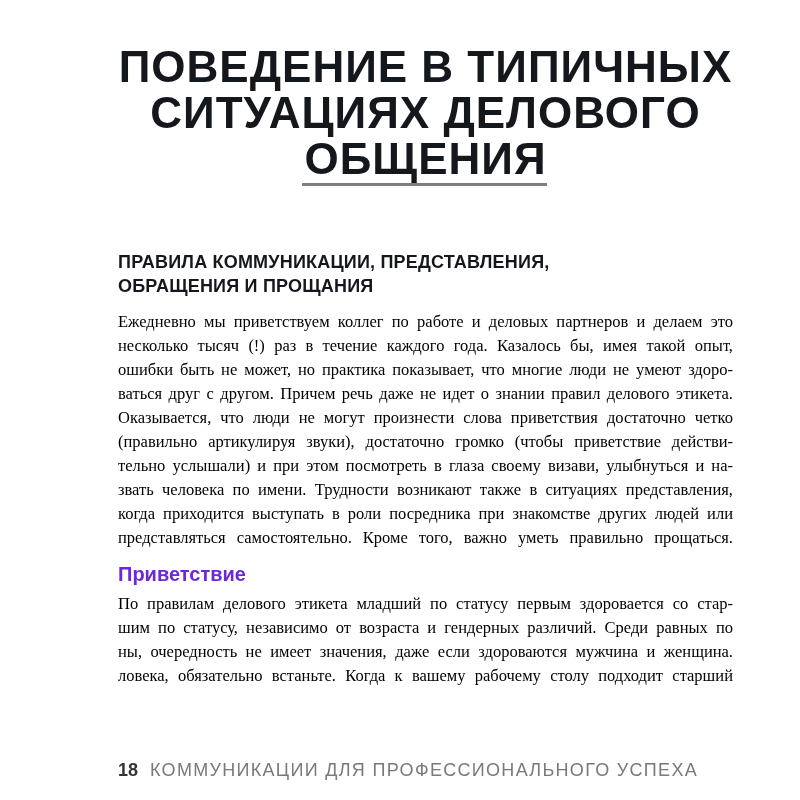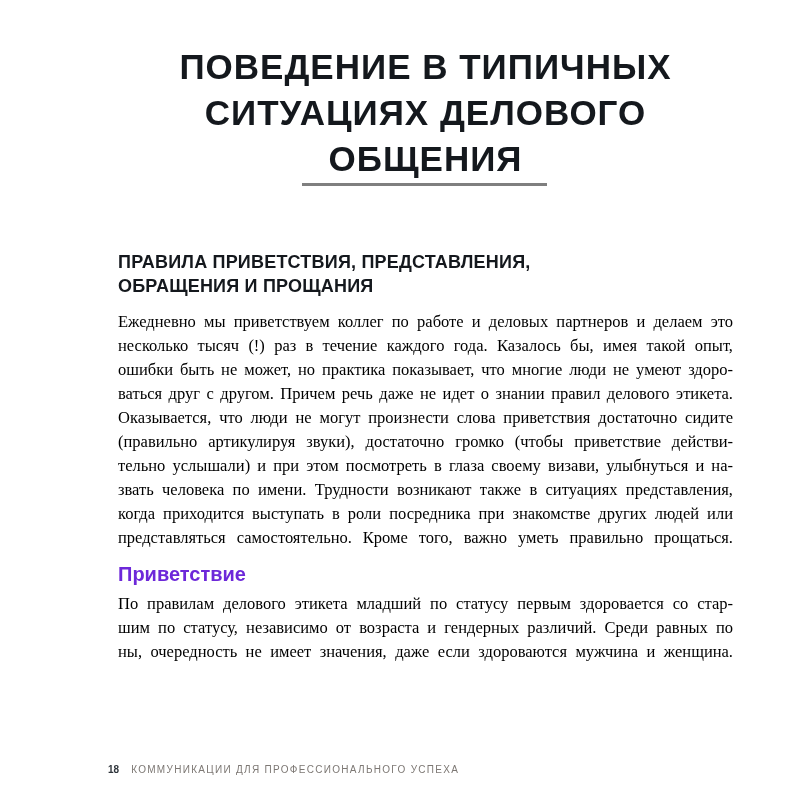--- a/index.html
+++ b/index.html
@@ -12,21 +12,21 @@
     overflow: hidden;
   }
   .chapter-title {
     position: absolute;
     left: 118px;
     top: 44px;
     width: 615px;
     text-align: center;
     font-family: "Liberation Sans", sans-serif;
     font-weight: bold;
-    font-size: 35px;
+    font-size: 44px;
     line-height: 46px;
     letter-spacing: 1px;
     color: #14181d;
   }
   .title-rule {
     position: absolute;
     left: 302px;
     top: 183px;
     width: 245px;
     height: 3px;
@@ -65,25 +65,25 @@
     top: 562px;
     margin: 0;
     font-family: "Liberation Sans", sans-serif;
     font-weight: bold;
     font-size: 20px;
     line-height: 24px;
     color: #6d28d9;
   }
   .footer {
     position: absolute;
-    left: 108px;
+    left: 118px;
     top: 762px;
     width: 615px;
     font-family: "Liberation Sans", sans-serif;
-    font-size: 10px;
+    font-size: 18px;
     line-height: 16px;
     letter-spacing: 1.3px;
     color: #7d7874;
     white-space: nowrap;
   }
   .page-num {
     font-weight: bold;
     letter-spacing: 0;
     color: #2f353b;
     margin-right: 12px;
@@ -96,42 +96,43 @@
 
   <header class="chapter-title">
       <div>ПОВЕДЕНИЕ В ТИПИЧНЫХ</div>
       <div>СИТУАЦИЯХ ДЕЛОВОГО</div>
       <div>ОБЩЕНИЯ</div>
     </header>
 
   <div class="title-rule"></div>
 
   <h2 class="section-heading">
-      <div>ПРАВИЛА ПРИВЕТСТВИЯ, ПРЕДСТАВЛЕНИЯ,</div>
+      <div>ПРАВИЛА КОММУНИКАЦИИ, ПРЕДСТАВЛЕНИЯ,</div>
       <div>ОБРАЩЕНИЯ И ПРОЩАНИЯ</div>
     </h2>
 
   <div class="para para1">
       <div>Ежедневно мы приветствуем коллег по работе и деловых партнеров и делаем это</div>
       <div>несколько тысяч (!) раз в течение каждого года. Казалось бы, имея такой опыт,</div>
       <div>ошибки быть не может, но практика показывает, что многие люди не умеют здоро-</div>
       <div>ваться друг с другом. Причем речь даже не идет о знании правил делового этикета.</div>
-      <div>Оказывается, что люди не могут произнести слова приветствия достаточно сидите</div>
+      <div>Оказывается, что люди не могут произнести слова приветствия достаточно четко</div>
       <div>(правильно артикулируя звуки), достаточно громко (чтобы приветствие действи-</div>
       <div>тельно услышали) и при этом посмотреть в глаза своему визави, улыбнуться и на-</div>
       <div>звать человека по имени. Трудности возникают также в ситуациях представления,</div>
       <div>когда приходится выступать в роли посредника при знакомстве других людей или</div>
       <div>представляться самостоятельно. Кроме того, важно уметь правильно прощаться.</div>
     </div>
 
   <h3 class="subheading">Приветствие</h3>
 
   <div class="para para2">
       <div>По правилам делового этикета младший по статусу первым здоровается со стар-</div>
       <div>шим по статусу, независимо от возраста и гендерных различий. Среди равных по</div>
       <div>ны, очередность не имеет значения, даже если здороваются мужчина и женщина.</div>
+      <div>ловека, обязательно встаньте. Когда к вашему рабочему столу подходит старший</div>
     </div>
 
   <footer class="footer">
     <span class="page-num">18</span><span class="running-title">КОММУНИКАЦИИ ДЛЯ ПРОФЕССИОНАЛЬНОГО УСПЕХА</span>
   </footer>
 
 </div>
 
 </body></html>

